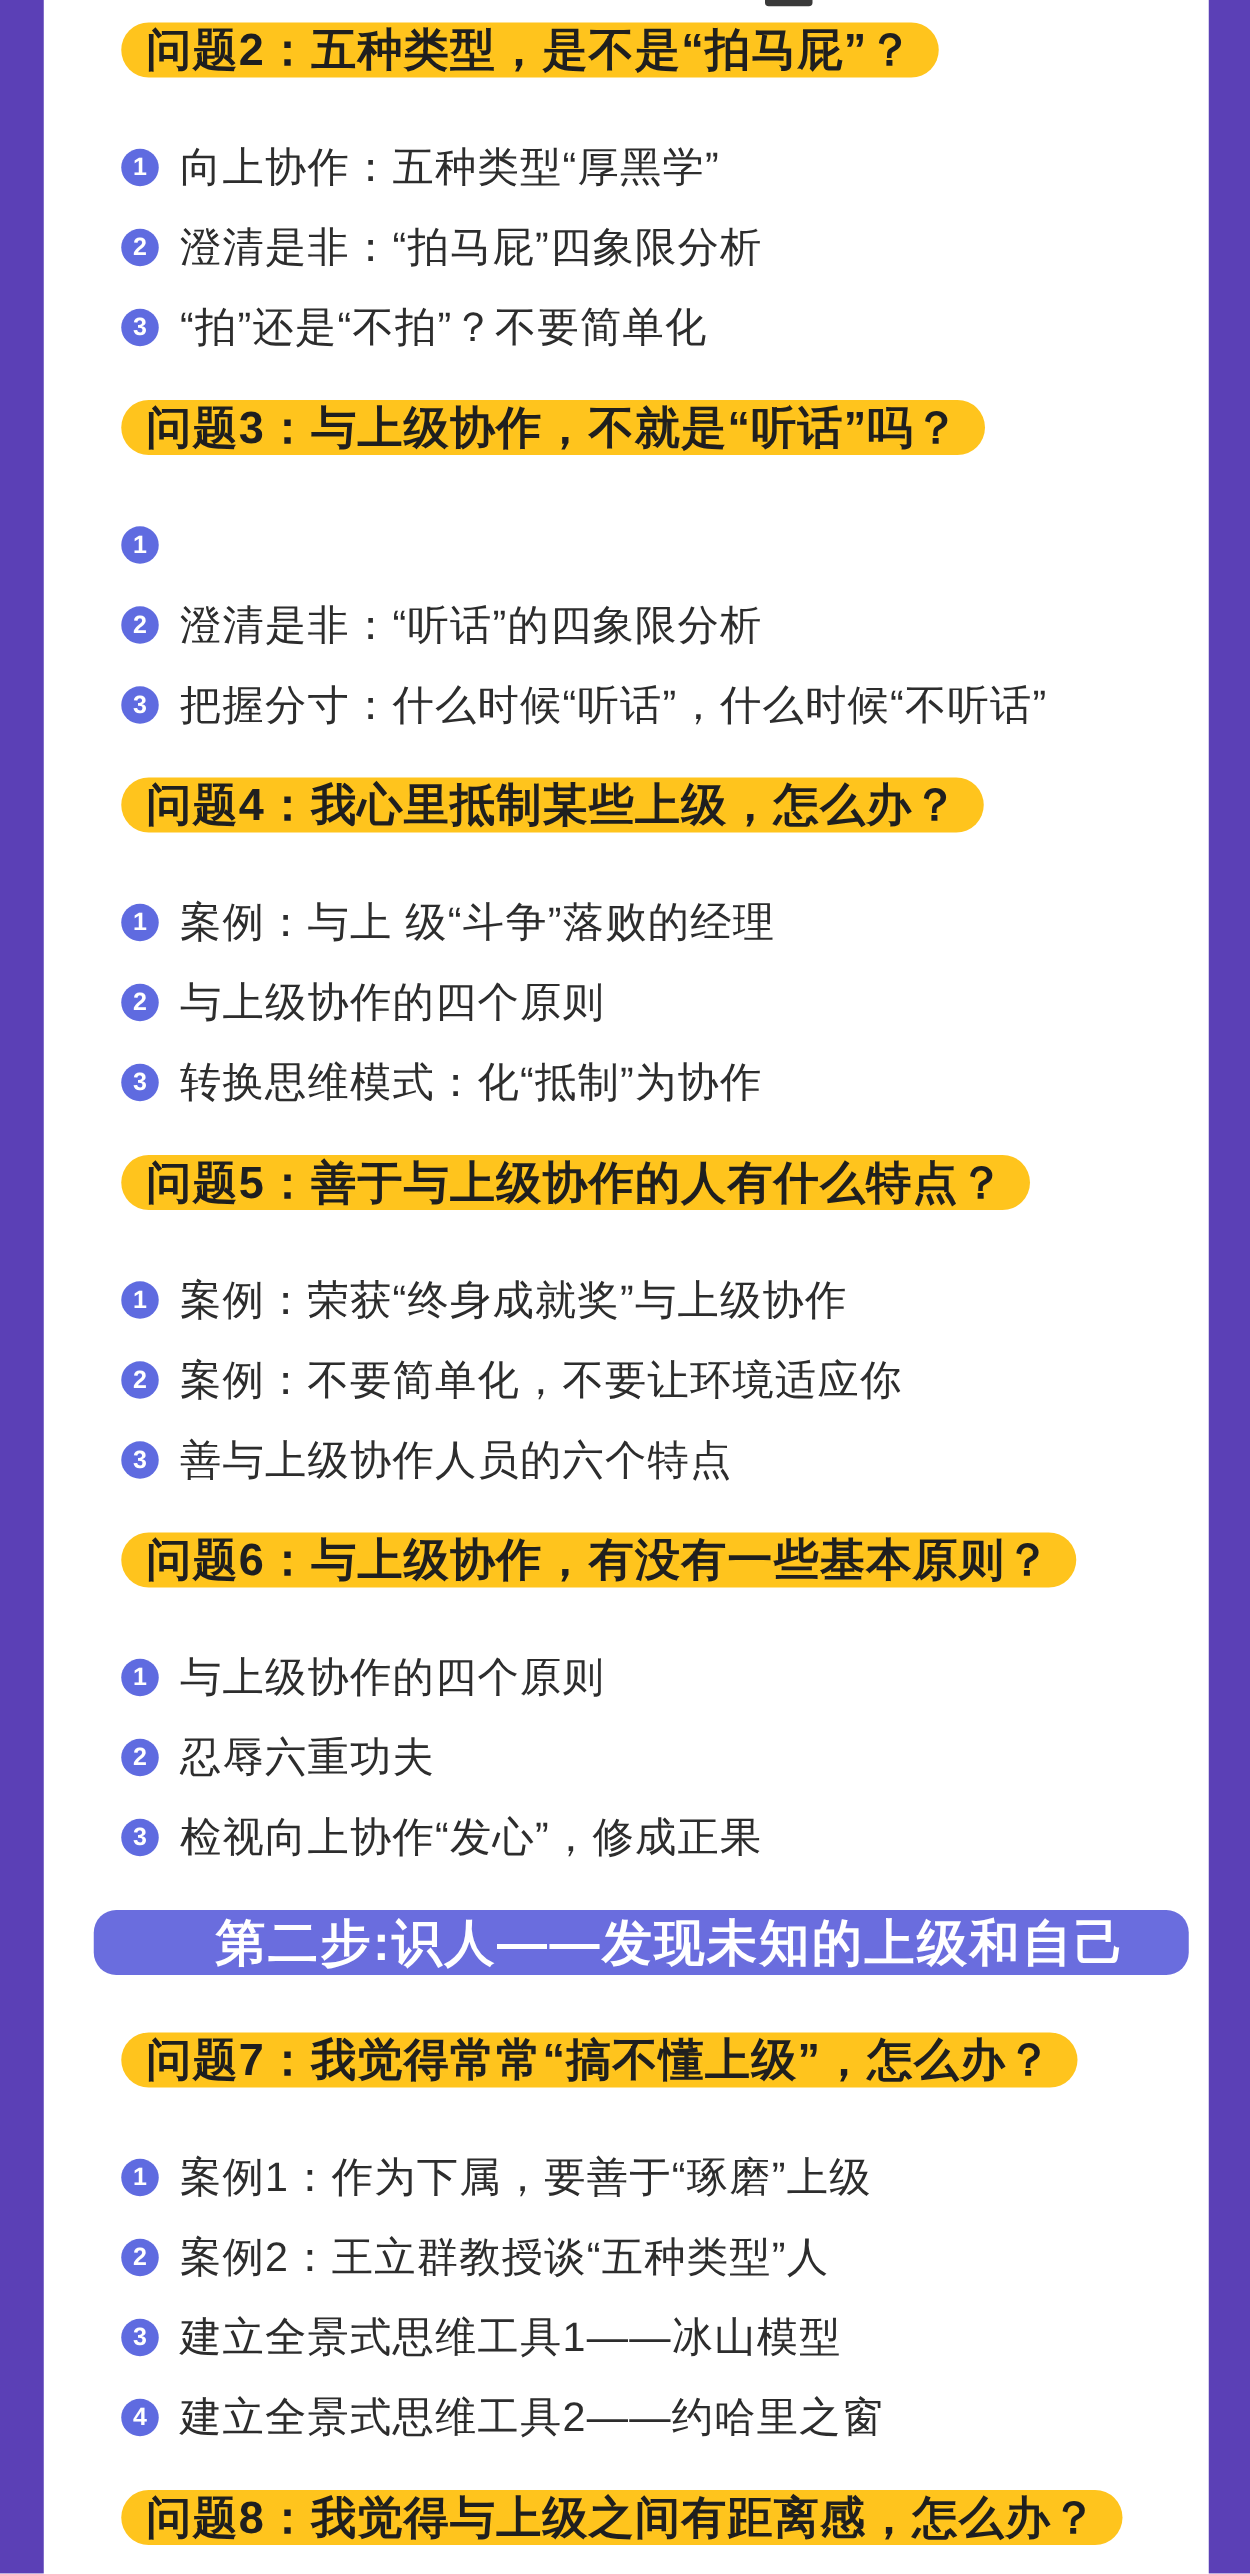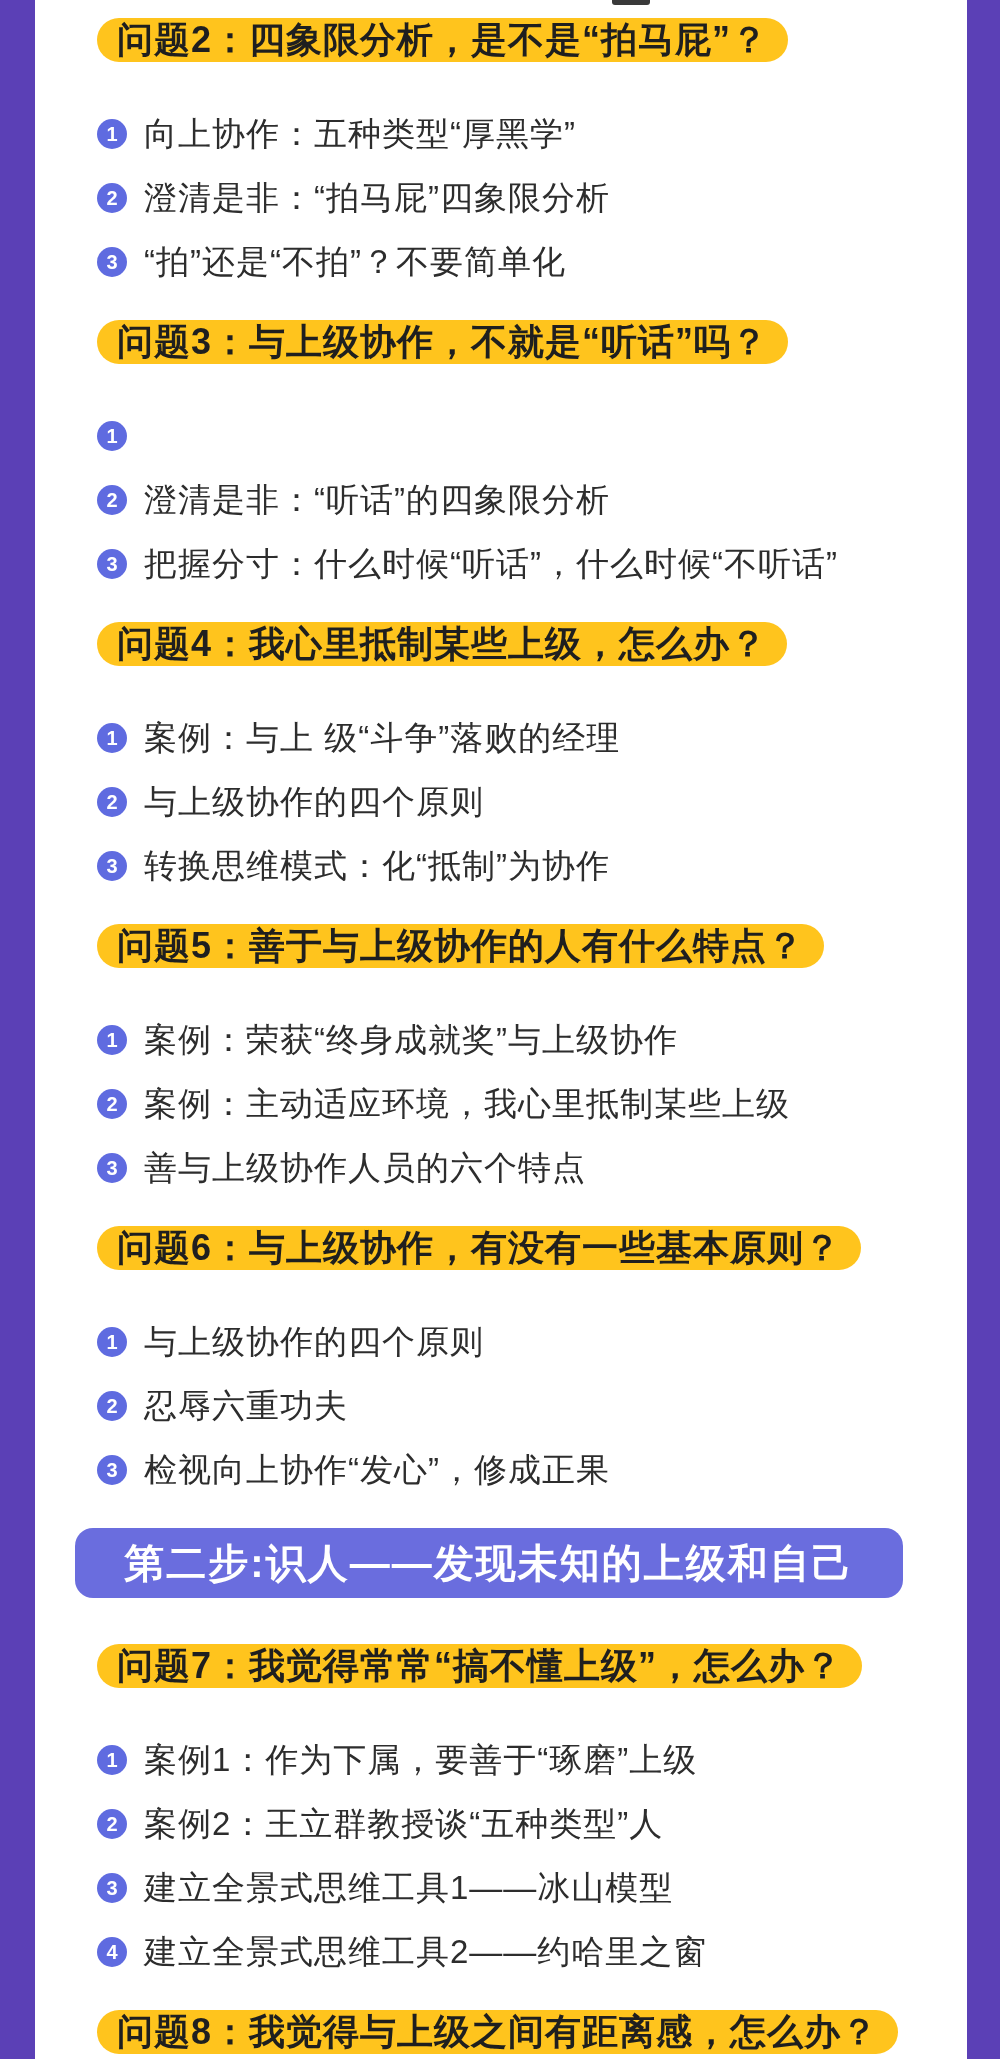--- a/index.html
+++ b/index.html
@@ -52,43 +52,43 @@
     color: #ffffff; font-size: 20px; font-weight: 700;
     display: flex; align-items: center; justify-content: center;
     margin-right: 17px;
   }
   .item-text {
     font-size: 33px; font-weight: 500;
     color: var(--body_text, #2D2D2D);
     letter-spacing: 1px;
   }
   .step-banner {
-    width: 828px; height: 70px;
+    width: 828px; height: 52px;
     margin: 0 0 46px -22px;
     background: var(--banner_bg, #6A6DDE);
     border-radius: 18px;
-    display: flex; align-items: center; justify-content: center;
+    display: flex; align-items: center; justify-content: center; padding-left: 48px;
   }
   .step-banner-label {
     color: var(--banner_text, #ffffff);
     font-size: 40px; font-weight: 800; letter-spacing: 2px;
     white-space: nowrap;
   }
 </style>
 </head>
 <body>
 
 <div class="page">
   <div class="side-bar left"></div>
   <div class="side-bar right"></div>
   <div class="crop-remnant"></div>
   <div class="content" id="blocks">
   <section class="qa-section">
     <div class="pill-row">
-      <span class="q-heading">问题2：四象限分析，是不是“拍马屁”？</span>
+      <span class="q-heading">问题2：五种类型，是不是“拍马屁”？</span>
     </div>
     <div class="items">
   <div class="item">
     <span class="badge">1</span>
     <span class="item-text">向上协作：五种类型“厚黑学”</span>
   </div>
 
   <div class="item">
     <span class="badge">2</span>
     <span class="item-text">澄清是非：“拍马屁”四象限分析</span>
@@ -149,21 +149,21 @@
       <span class="q-heading">问题5：善于与上级协作的人有什么特点？</span>
     </div>
     <div class="items">
   <div class="item">
     <span class="badge">1</span>
     <span class="item-text">案例：荣获“终身成就奖”与上级协作</span>
   </div>
 
   <div class="item">
     <span class="badge">2</span>
-    <span class="item-text">案例：主动适应环境，我心里抵制某些上级</span>
+    <span class="item-text">案例：不要简单化，不要让环境适应你</span>
   </div>
 
   <div class="item">
     <span class="badge">3</span>
     <span class="item-text">善与上级协作人员的六个特点</span>
   </div>
 </div>
   </section>
 
   <section class="qa-section">

